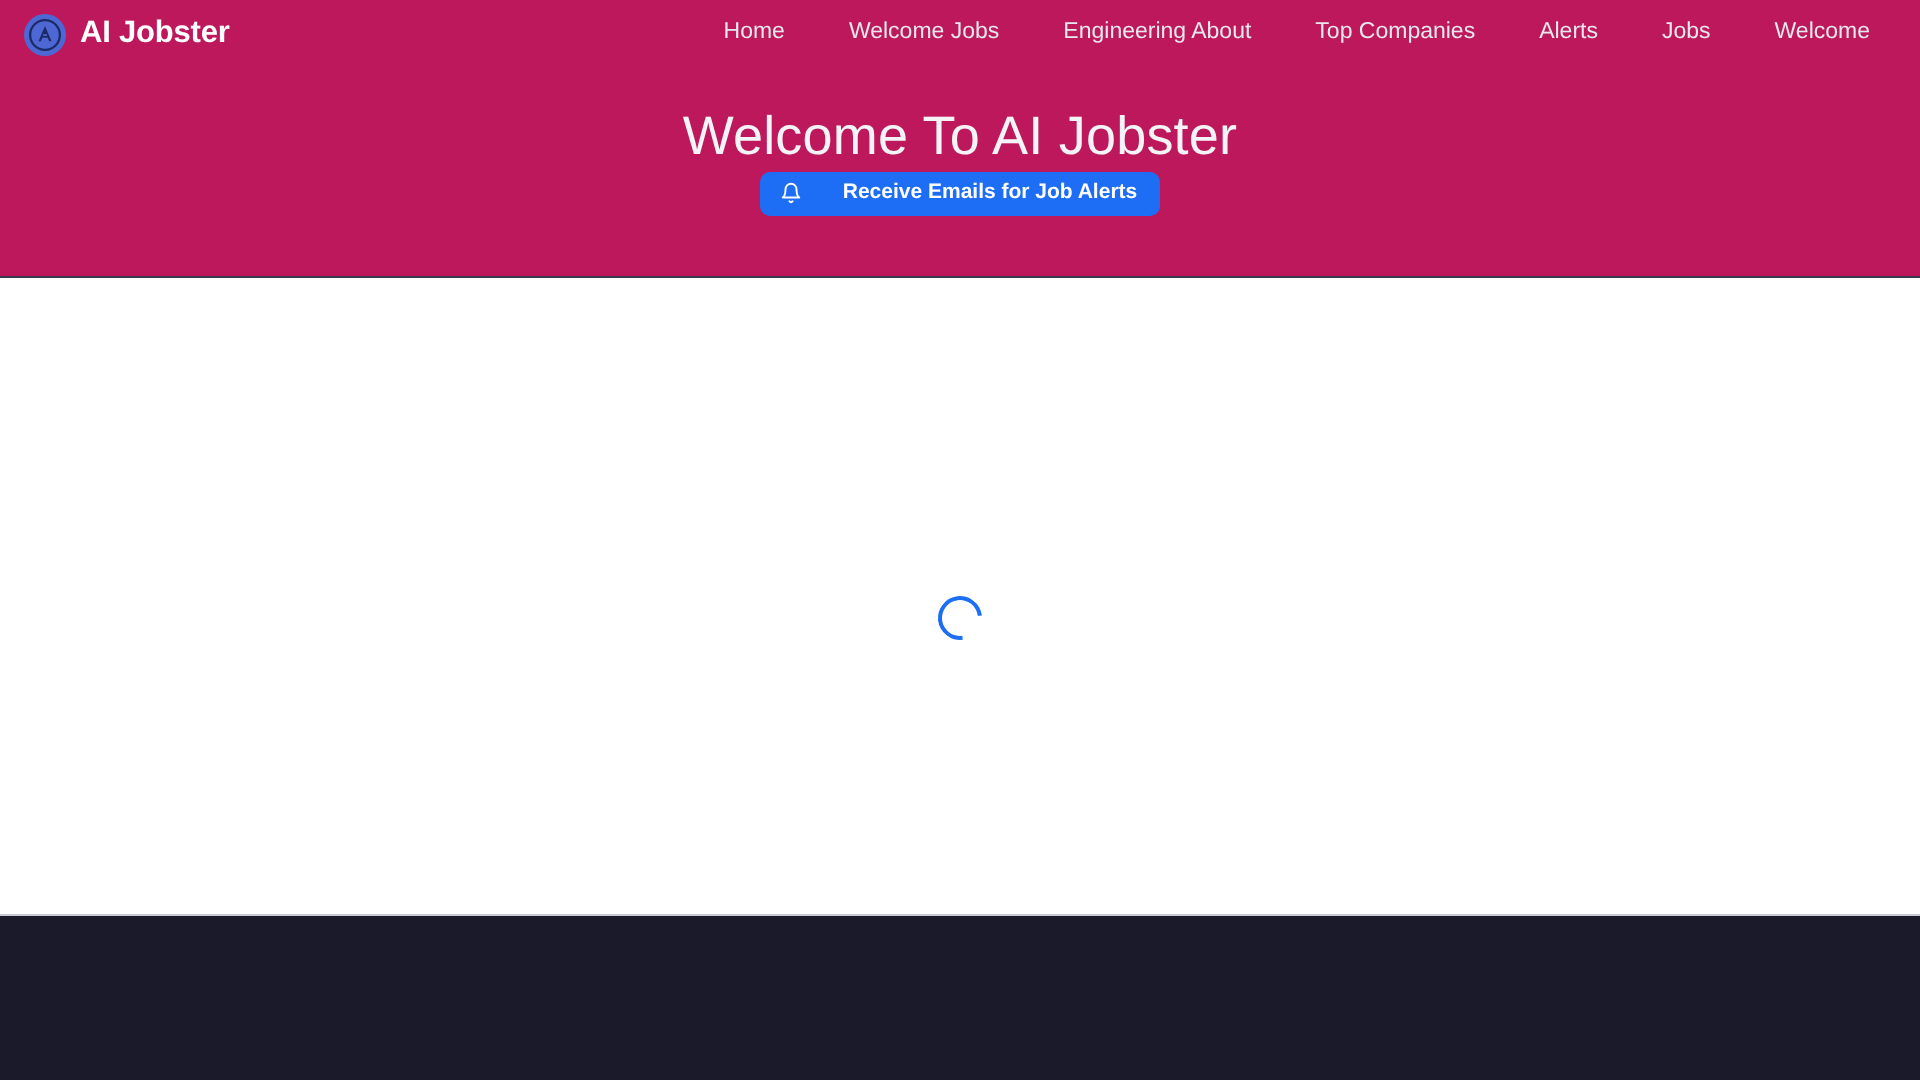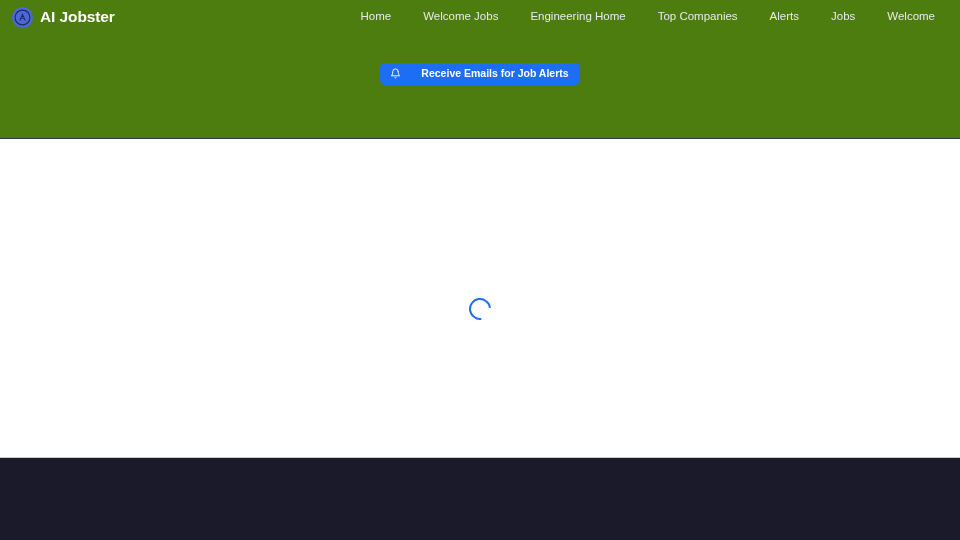--- a/index.html
+++ b/index.html
@@ -20,21 +20,21 @@
   .page {
     width: 960px;
     height: 540px;
     display: flex;
     flex-direction: column;
     position: relative;
   }
 
   
   .hero-block {
-    background: #4d7c0f;
+    background: #be185d;
     height: 139px;
     flex: 0 0 139px;
     position: relative;
     border-bottom: 1px solid #3a3a4e;
   }
 
   
   .navbar {
     height: 34px;
     display: flex;
@@ -96,21 +96,20 @@
 
   .hero-title {
     font-size: 27px;
     font-weight: normal;
     color: #f4f4f7;
     line-height: 1.25;
     letter-spacing: 0.1px;
   }
 
   .alerts-btn {
-    margin-top: 11px;
     display: inline-flex;
     align-items: center;
     gap: 20px;
     background: #1d6ef5;
     border: none;
     border-radius: 5px;
     padding: 5px 11px 6px 10px;
     cursor: pointer;
     font-family: inherit;
   }
@@ -197,30 +196,31 @@
             <path d="M12 5.6 L16.6 16.4 L14.9 16.4 L13.9 13.9 L10.1 13.9 L9.1 16.4 L7.4 16.4 Z" fill="#1c2a66"></path>
             <rect x="10.6" y="11.4" width="2.8" height="1.2" fill="#4d68d4"></rect>
           </svg>
         </span>
         <span class="brand-name">AI Jobster</span>
       </div>
 
       <nav class="nav-links">
         <a class="nav-link" href="#">Home</a>
         <a class="nav-link" href="#">Welcome Jobs</a>
-        <a class="nav-link" href="#">Engineering Home</a>
+        <a class="nav-link" href="#">Engineering About</a>
         <a class="nav-link" href="#">Top Companies</a>
         <a class="nav-link" href="#">Alerts</a>
         <a class="nav-link" href="#">Jobs</a>
         <a class="nav-link" href="#">Welcome</a>
       </nav>
 
     </div>
 
     <div class="hero-content">
+      <h1 class="hero-title">Welcome To AI Jobster</h1>
 
       <button class="alerts-btn">
         <span class="bell-icon">
           <svg width="11" height="11" viewBox="0 0 24 24" fill="none" stroke="#ffffff" stroke-width="2.1" stroke-linecap="round" stroke-linejoin="round" aria-hidden="true">
             <path d="M18 8a6 6 0 0 0-12 0c0 7-3 9-3 9h18s-3-2-3-9"></path>
             <path d="M13.73 21a2 2 0 0 1-3.46 0"></path>
           </svg>
         </span>
         <span class="alerts-label">Receive Emails for Job Alerts</span>
       </button>

